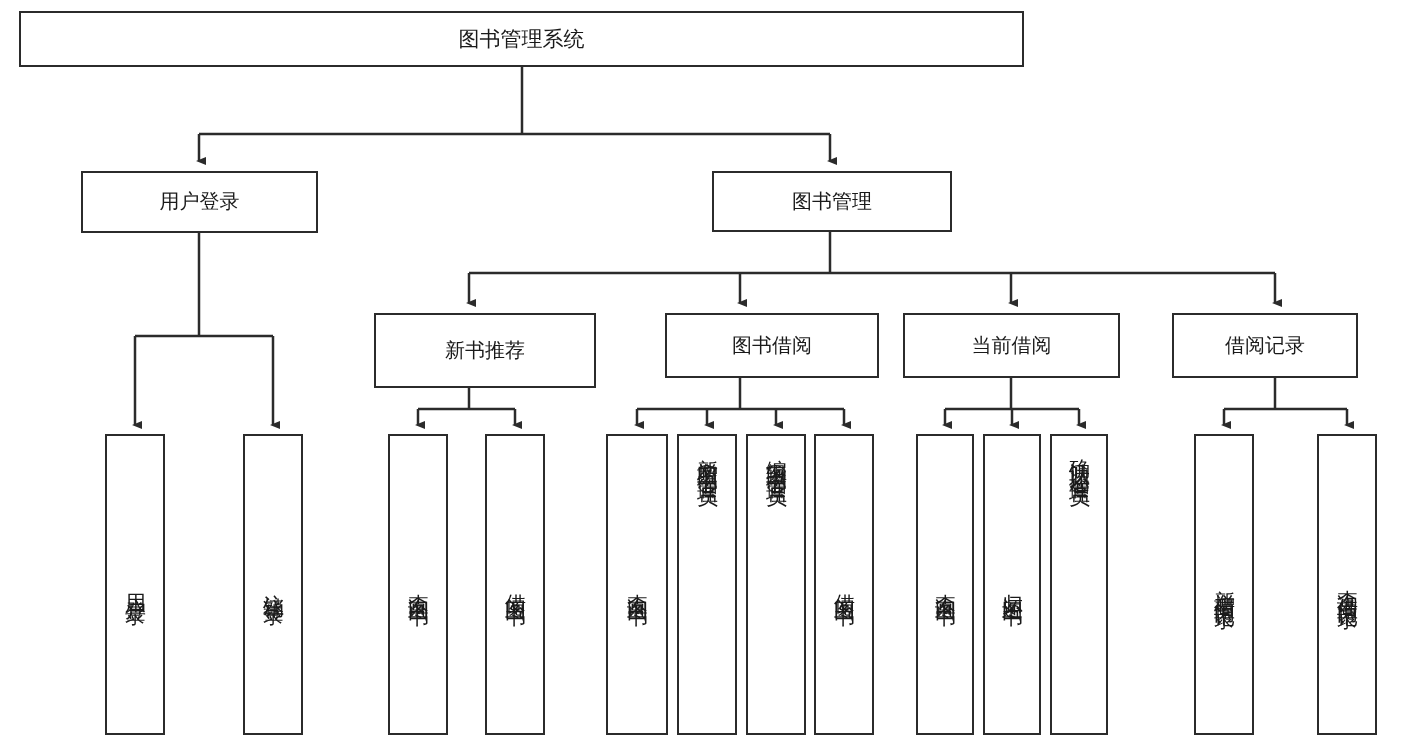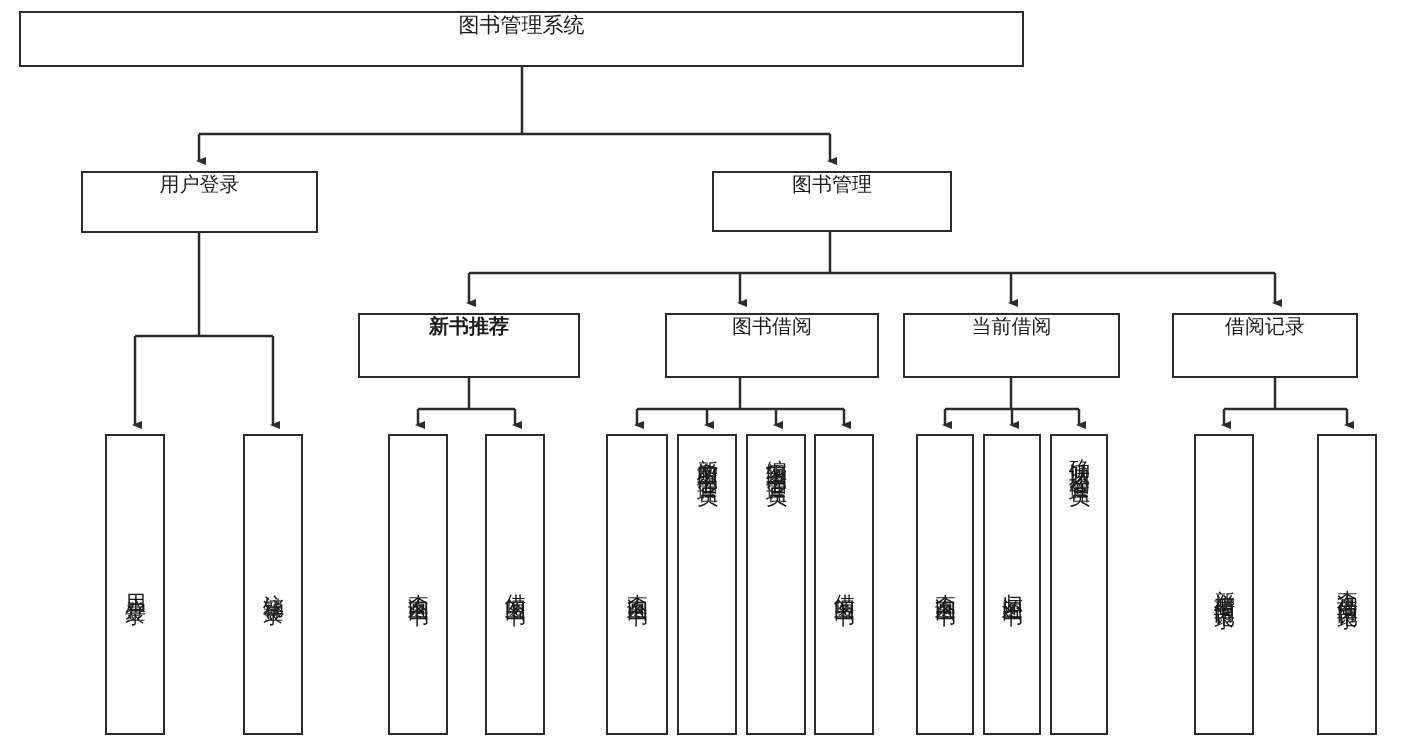--- a/index.html
+++ b/index.html
@@ -24,20 +24,21 @@
     width: 1405px;
     height: 747px;
     pointer-events: none;
   }
   .node {
     position: absolute;
     box-sizing: border-box;
     background: #ffffff;
     border: 2.5px solid #2b2b2b;
     display: flex;
+    align-items: center;
     justify-content: center;
     color: #1a1a1a;
     z-index: 2;
   }
   .node-label {
     display: block;
     text-align: center;
     line-height: 1.18;
     white-space: nowrap;
     color: #1a1a1a;
@@ -133,21 +134,21 @@
   </div>
 
   <div class="node lvl1" style="left:81px; top:171px; width:237px; height:62px;">
     <span class="node-label">用户登录</span>
   </div>
 
   <div class="node lvl1" style="left:712px; top:171px; width:240px; height:61px;">
     <span class="node-label">图书管理</span>
   </div>
 
-  <div class="node lvl2" style="left:358px; top:313px; width:222px; height:65px;font-weight:bold;">
+  <div class="node lvl2" style="left:374px; top:313px; width:222px; height:75px;">
     <span class="node-label">新书推荐</span>
   </div>
 
   <div class="node lvl2" style="left:665px; top:313px; width:214px; height:65px;">
     <span class="node-label">图书借阅</span>
   </div>
 
   <div class="node lvl2" style="left:903px; top:313px; width:217px; height:65px;">
     <span class="node-label">当前借阅</span>
   </div>

